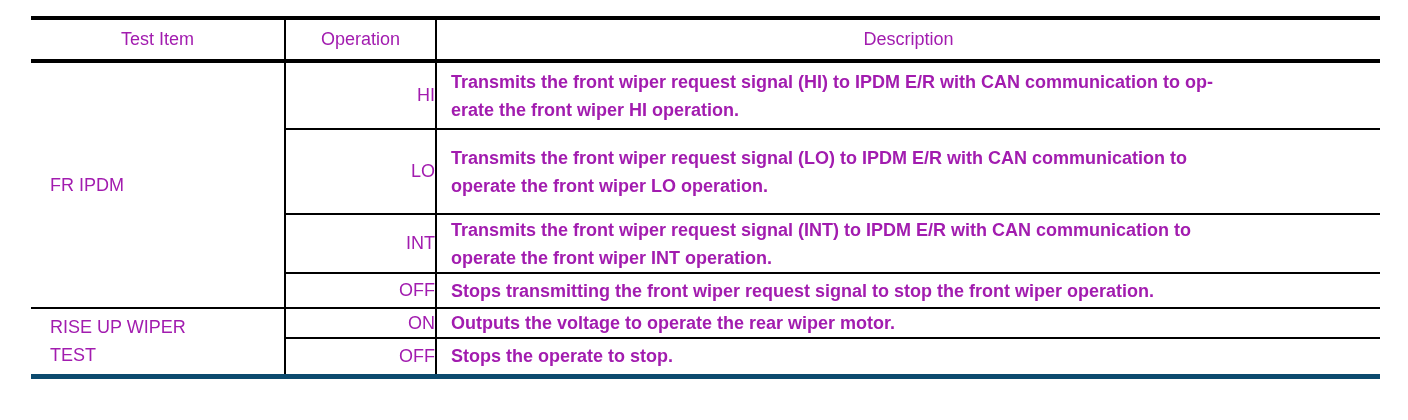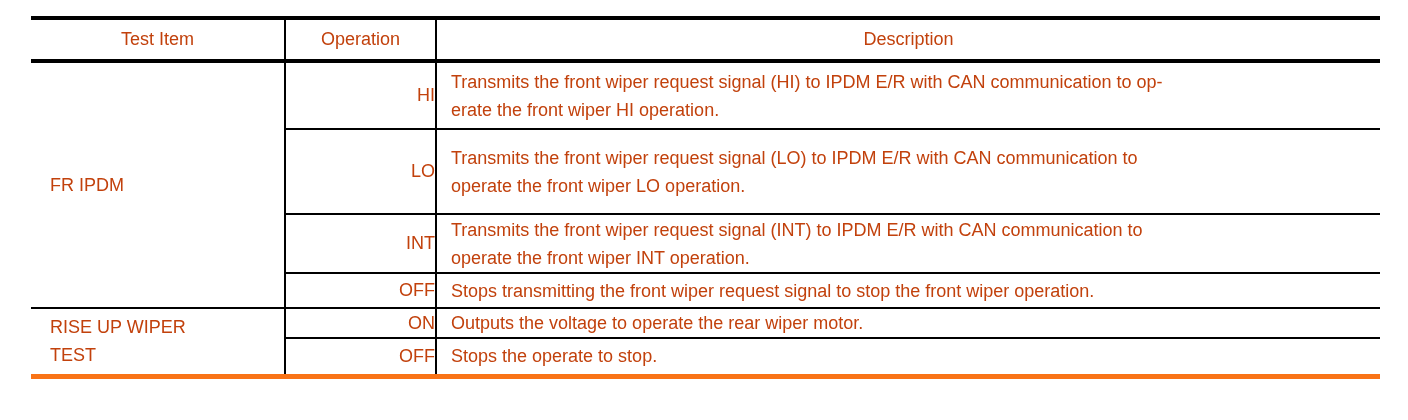--- a/index.html
+++ b/index.html
@@ -18,25 +18,25 @@
     overflow: hidden;
   }
   table.spec-table {
     position: absolute;
     left: 31px;
     top: 16px;
     width: 1349px;
     border-collapse: collapse;
     table-layout: fixed;
     border-top: 4px solid #000;
-    border-bottom: 5px solid #f97316;
+    border-bottom: 5px solid #0c4a6e;
     border-left: none;
     border-right: none;
     font-size: 18px;
-    color: #c2410c;
+    color: #a21caf;
   }
   table.spec-table th {
     font-weight: normal;
     text-align: center;
     vertical-align: middle;
     border-bottom: 4px solid #000;
     padding: 0;
   }
   table.spec-table td {
     border-top: 2px solid #000;
@@ -56,20 +56,21 @@
     padding-right: 8px !important;
     white-space: pre-line;
     line-height: 28px;
   }
   .c-desc {
     text-align: left;
     padding-left: 14px !important;
     padding-right: 10px !important;
     white-space: pre-line;
     line-height: 28px;
+    font-weight: bold;
   }
   tr.h-header { height: 43px; }
   tr.h-hi  { height: 68px; }
   tr.h-lo  { height: 85px; }
   tr.h-int { height: 59px; }
   tr.h-off { height: 35px; }
   tr.h-on  { height: 18px; }
   tr.h-off2{ height: 38px; }
 </style>
 </head>

